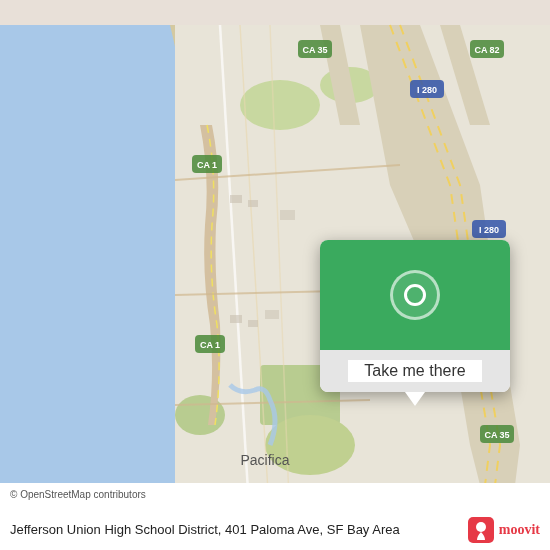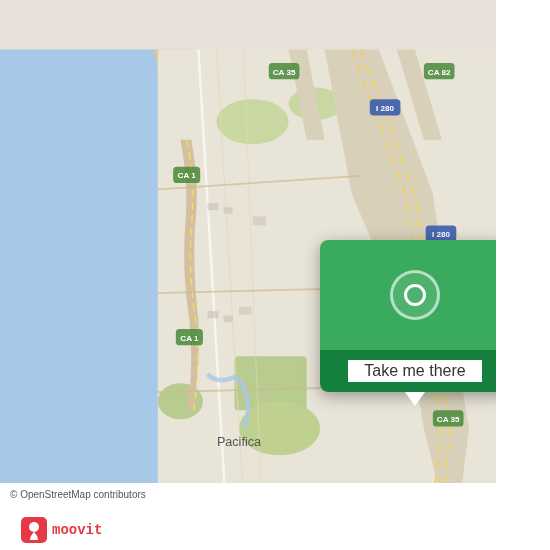--- a/index.html
+++ b/index.html
@@ -6,21 +6,21 @@
 
     body {
       width: 550px;
       height: 550px;
       overflow: hidden;
       font-family: Arial, sans-serif;
       position: relative;
     }
 
     #map-container {
-      width: 496px;
+      width: 550px;
       height: 550px;
       position: relative;
       background-color: #e8e0d8;
       overflow: hidden;
     }
 
     
     #map-bg {
       width: 100%;
       height: 100%;
@@ -204,40 +204,41 @@
   </svg>
 
   <div id="popup-wrapper">
     <div id="popup-card" style="position:relative; width:190px; background:#fff; border-radius:8px; box-shadow:0 4px 16px rgba(0,0,0,0.35); overflow:visible;">
       <div id="popup-green-area" style="background:#3aaa5e; display:flex; align-items:center; justify-content:center; height:110px; border-radius:8px 8px 0 0; overflow:hidden;">
 
         <div style="display:flex;align-items:center;justify-content:center;width:50px;height:50px;border-radius:50%;border:3px solid rgba(255,255,255,0.6);background:rgba(255,255,255,0.1);">
           <div style="width:22px;height:22px;border-radius:50%;border:3.5px solid #fff;background:transparent;"></div>
         </div>
       </div>
-      <div id="popup-button-area" style="padding:10px 28px; background:#15803d; border-radius:0 0 8px 8px;">
+      <div id="popup-button-area" style="padding:10px 28px; background:#e5e5e5; border-radius:0 0 8px 8px;">
         <button id="take-me-there-btn" style="width:100%;background:#fff;border:none;font-size:16px;font-weight:500;color:#333;cursor:pointer;text-align:center;font-family:Arial,sans-serif;padding:2px 0;">Take me there</button>
       </div>
 
       <div id="popup-tail" style="position:absolute;bottom:-14px;left:50%;transform:translateX(-50%);width:0;height:0;border-left:10px solid transparent;border-right:10px solid transparent;border-top:14px solid #fff;"></div>
     </div>
   </div>
 
   <div id="bottom-bar">
     <div id="osm-credit">
       <span style="font-size:10px;color:#555;">© OpenStreetMap contributors</span>
     </div>
     <div id="bottom-info-row" style="display:flex;align-items:center;justify-content:space-between;">
+      <div id="location-text" style="font-size:13px;color:#222;flex:1;line-height:1.3;">Jefferson Union High School District, 401 Paloma Ave, SF Bay Area</div>
 
       <div id="moovit-logo" style="display:flex;align-items:center;gap:4px;margin-left:10px;flex-shrink:0;">
 
         <svg width="28" height="28" viewBox="0 0 28 28" xmlns="http://www.w3.org/2000/svg">
           <rect x="1" y="1" width="26" height="26" rx="5" fill="#e63946"></rect>
           <circle cx="14" cy="11" r="5" fill="#fff"></circle>
           <path d="M14 16 Q10 20 10 24 L18 24 Q18 20 14 16Z" fill="#fff"></path>
 
         </svg>
-        <span style="font-size:14px;font-weight:bold;color:#e63946;font-family:Liberation Mono, monospace;">moovit</span>
+        <span style="font-size:14px;font-weight:bold;color:#e63946;font-family:Liberation Serif, serif;">moovit</span>
       </div>
     </div>
   </div>
 
 </div>
 
 </body></html>

